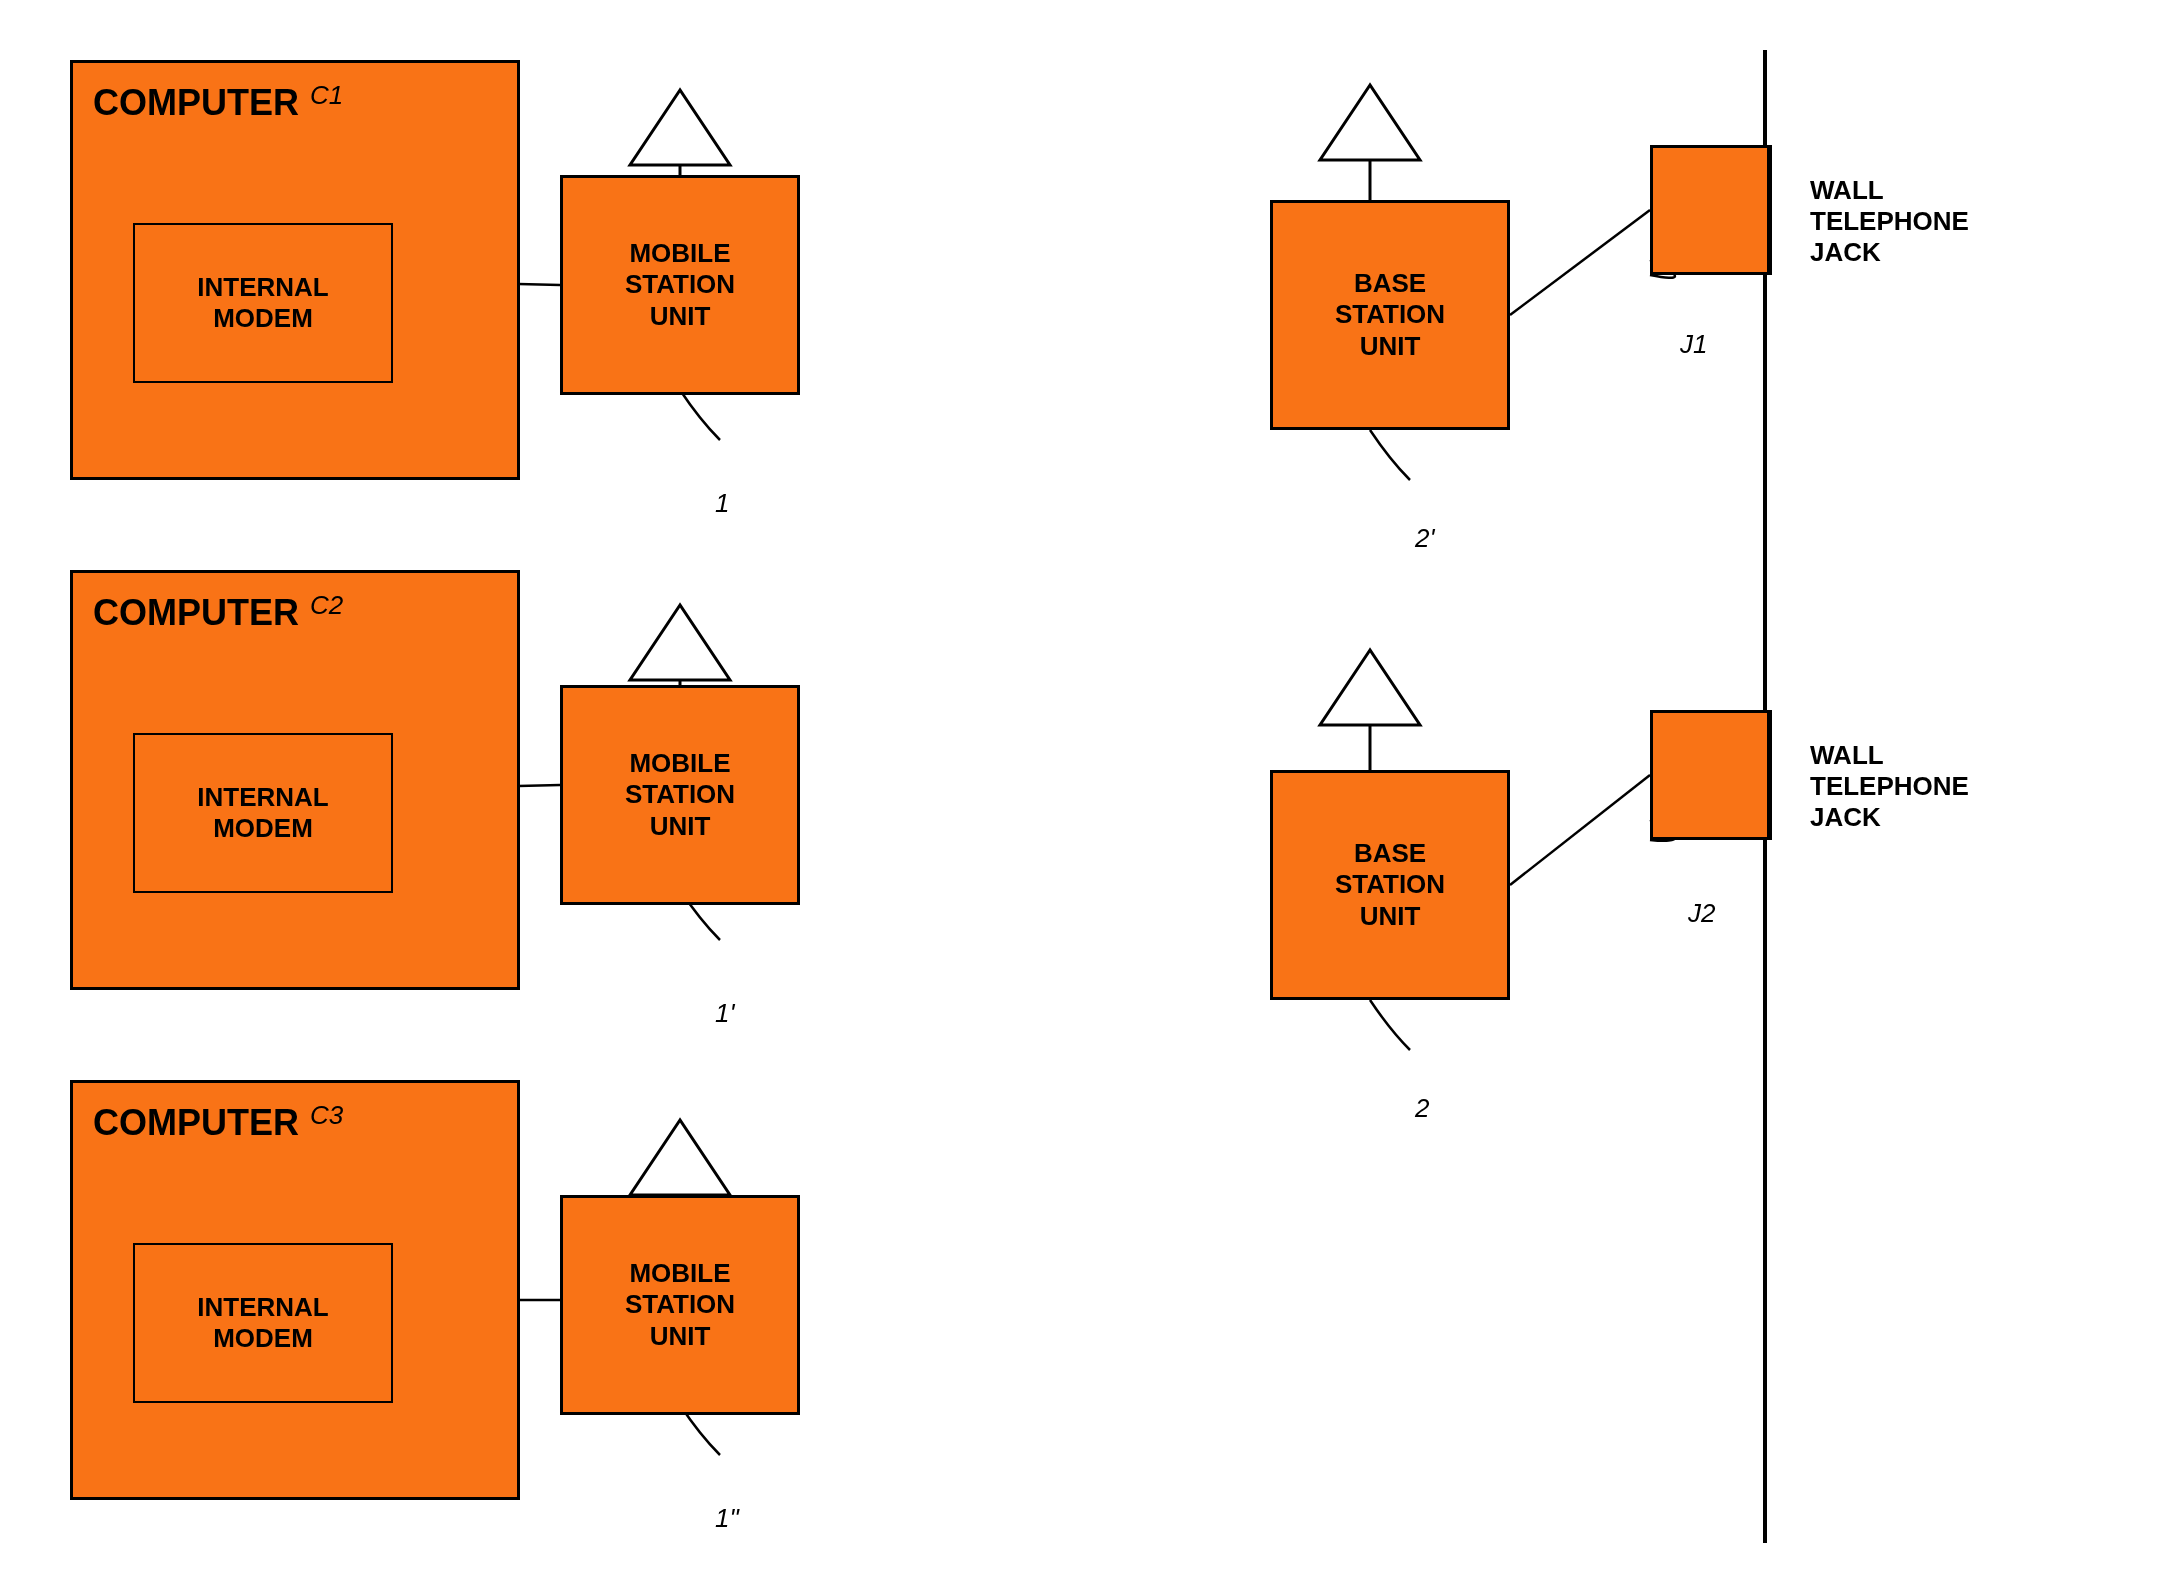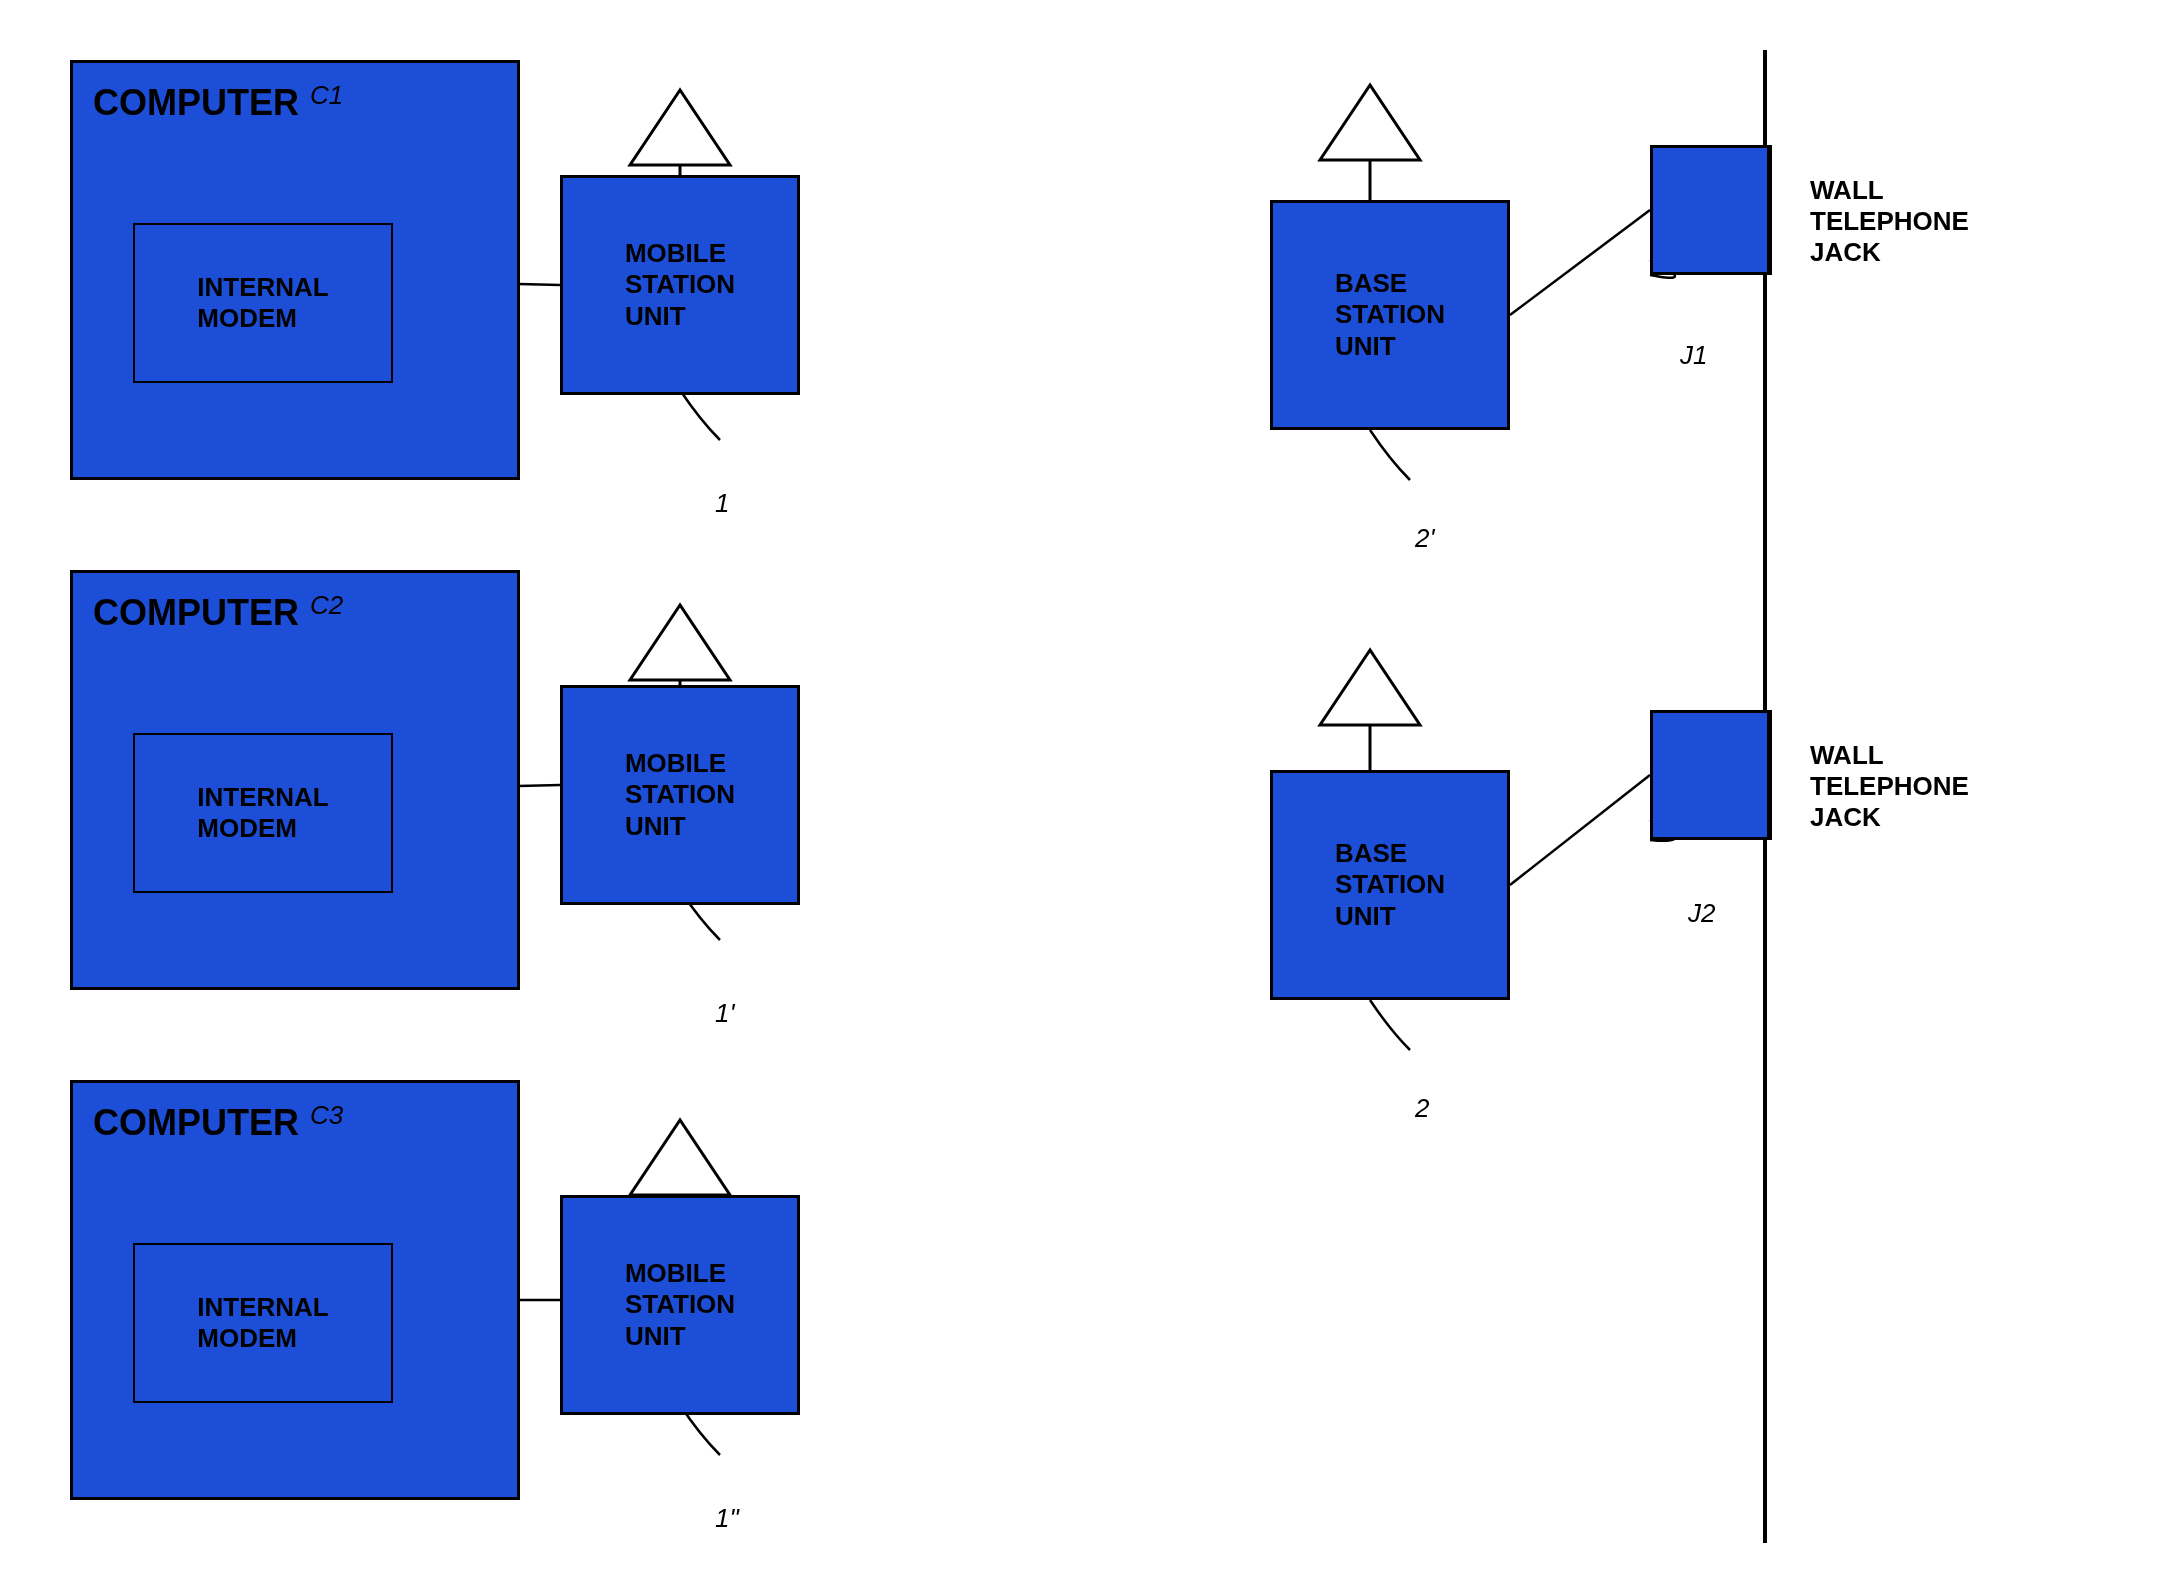--- a/index.html
+++ b/index.html
@@ -13,25 +13,25 @@
     }
     .diagram {
       position: absolute;
       top: 0; left: 0;
       width: 2184px;
       height: 1593px;
     }
     .box {
       position: absolute;
       border: 3px solid #000;
-      background: #1d4ed8;
+      background: #f97316;
       display: flex;
       align-items: center;
       justify-content: center;
-      text-align: left;
+      text-align: center;
       font-size: 28px;
       font-weight: bold;
       font-family: Arial, sans-serif;
       line-height: 1.2;
     }
     .box-inner {
       border: 2px solid #000;
     }
     .label {
       position: absolute;
@@ -166,21 +166,21 @@
 
   <div class="box" style="left:1270px; top:770px; width:240px; height:230px; font-size:26px;">
     BASE<br>STATION<br>UNIT
   </div>
 
   <div class="label" style="left:1415px; top:1045px; font-style:italic;">2</div>
 
   <div class="box" style="left:1650px; top:145px; width:120px; height:130px; font-size:20px;">
   </div>
 
-  <div class="label" style="left:1680px; top:292px; font-style:italic;">J1</div>
+  <div class="label" style="left:1680px; top:281px; font-style:italic;">J1</div>
 
   <div class="label-plain" style="left:1810px; top:175px; font-size:26px;">WALL<br>TELEPHONE<br>JACK</div>
 
   <div class="box" style="left:1650px; top:710px; width:120px; height:130px; font-size:20px;">
   </div>
 
   <div class="label" style="left:1688px; top:850px; font-style:italic;">J2</div>
 
   <div class="label-plain" style="left:1810px; top:740px; font-size:26px;">WALL<br>TELEPHONE<br>JACK</div>
 

